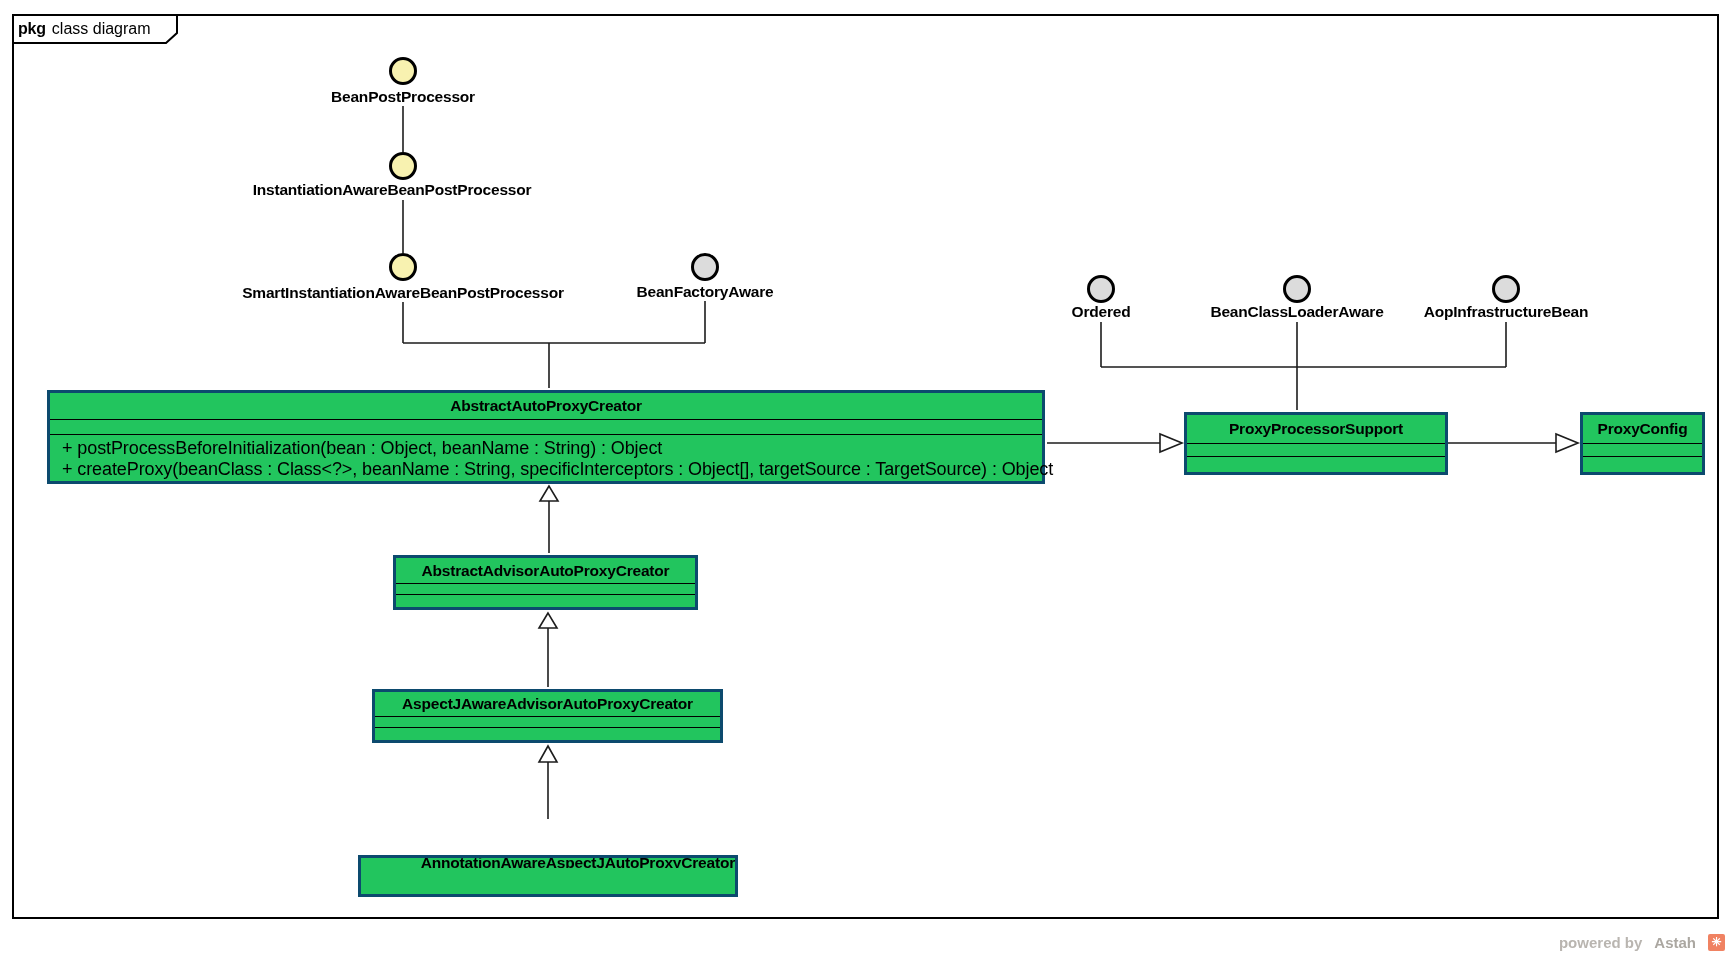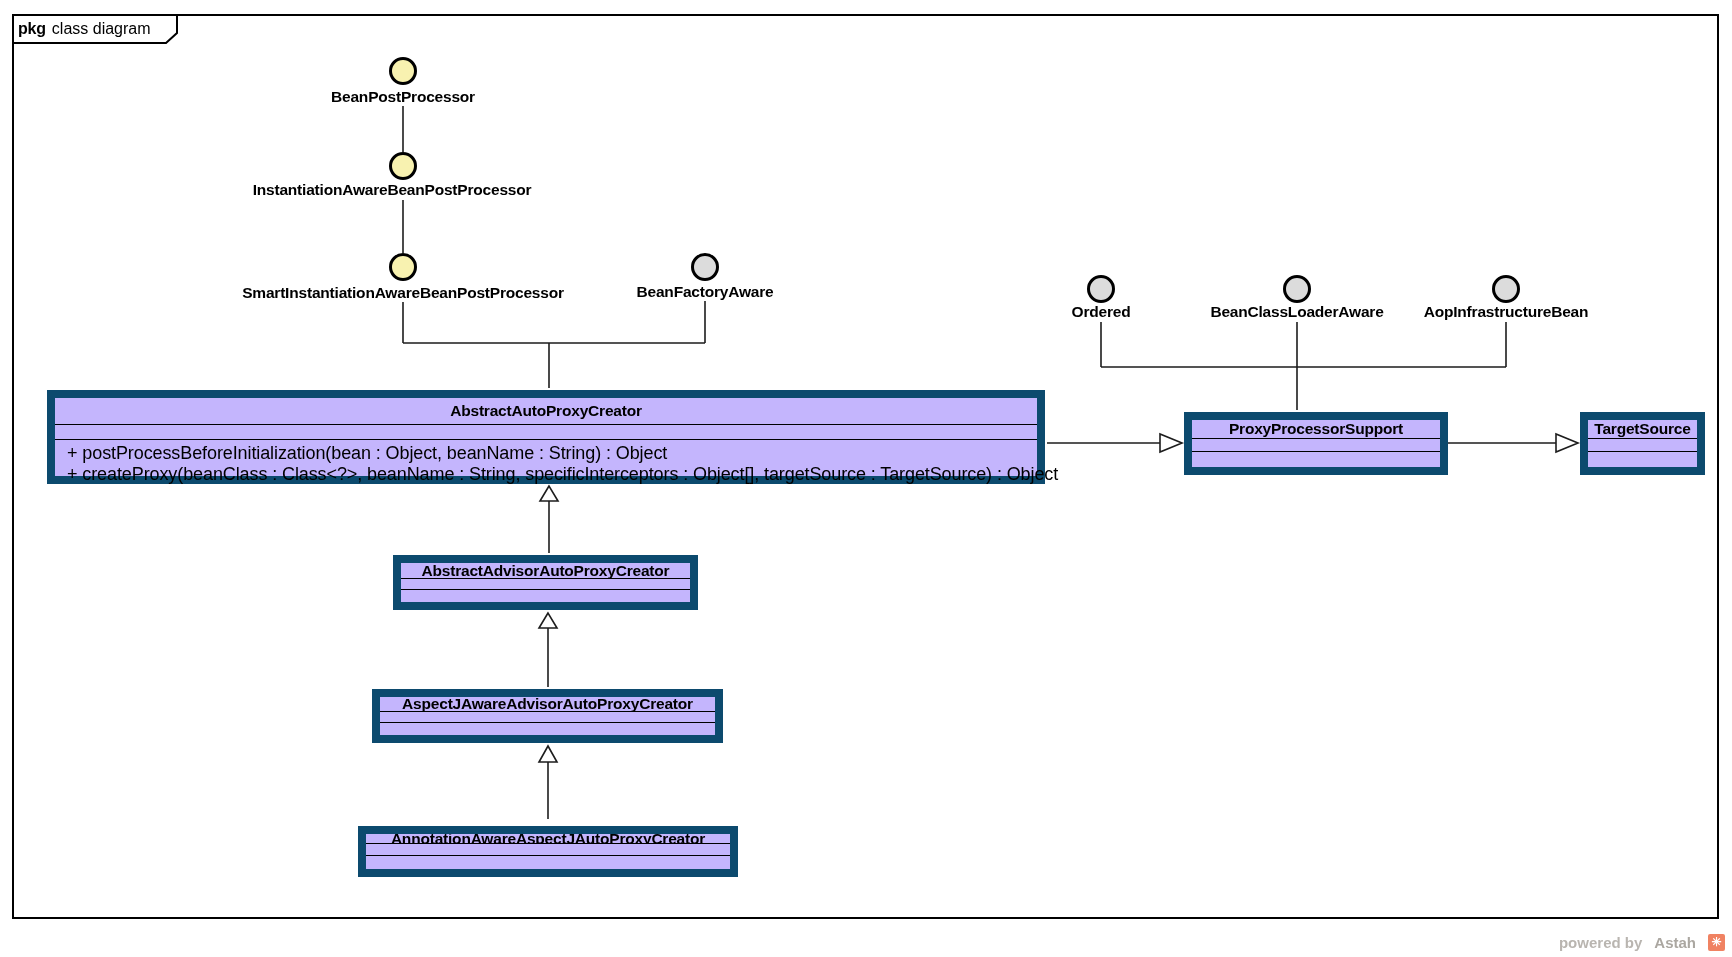--- a/index.html
+++ b/index.html
@@ -14,38 +14,38 @@
 
   
   .iface-node{display:contents;}
   .iface-circle{position:absolute;width:22px;height:22px;border:3px solid #000;border-radius:50%;z-index:1;}
   .iface-circle.yellow{background:#F8F2B0;}
   .iface-circle.gray{background:#DCDCDC;}
   .iface-label{position:absolute;transform:translateX(-50%);white-space:nowrap;z-index:1;
     font-weight:bold;font-size:15.5px;height:18px;line-height:18px;letter-spacing:-0.2px;}
 
   
-  .uml-class{position:absolute;background:#c4b5fd;border:8px solid #0c4a6e;box-sizing:border-box;
+  .uml-class{position:absolute;background:#22c55e;border:3px solid #0c4a6e;box-sizing:border-box;
     display:flex;flex-direction:column;z-index:1;}
   .cls-title{display:flex;align-items:center;justify-content:center;font-weight:bold;
     font-size:15.5px;letter-spacing:-0.2px;white-space:nowrap;overflow:hidden;}
   .cmp{border-top:1.5px solid #000;}
   .box-a{left:47px;top:390px;width:998px;height:94px;}
   .box-a .cls-title{flex:0 0 26px;}
   .box-a .attr-cmp{flex:0 0 14px;}
   .box-a .ops-cmp{flex:1 1 auto;padding:3px 0 0 12px;}
   .op{font-size:18px;line-height:21px;letter-spacing:-0.1px;white-space:nowrap;}
   .box-b{left:1184px;top:412px;width:264px;height:63px;}
   .box-c{left:1580px;top:412px;width:125px;height:63px;}
   .box-b .cls-title,.box-c .cls-title{flex:1 1 auto;}
   .box-b .s1,.box-c .s1{flex:0 0 12px;}
   .box-b .s2,.box-c .s2{flex:0 0 15px;}
   .box-d{left:393px;top:555px;width:305px;height:55px;}
   .box-e{left:372px;top:689px;width:351px;height:54px;}
-  .box-f{left:358px;top:826px;width:380px;height:51px;}
+  .box-f{left:358px;top:855px;width:380px;height:42px;align-items:flex-end;}
   .box-d .cls-title,.box-e .cls-title,.box-f .cls-title{flex:1 1 auto;}
   .box-d .s1,.box-e .s1{flex:0 0 10px;}
   .box-d .s2,.box-e .s2{flex:0 0 12px;}
   .box-f .s1{flex:0 0 11px;}
   .box-f .s2{flex:0 0 13px;}
 
   
   .footer{position:absolute;right:7px;top:933px;height:19px;display:flex;align-items:center;
     gap:12px;z-index:1;font-size:15px;font-weight:bold;color:#b9b5b0;}
   .footer .brand{color:#aba7a1;}
@@ -128,21 +128,21 @@
     </div>
   </div>
 
   <div class="uml-class box-b">
     <div class="cls-title">ProxyProcessorSupport</div>
     <div class="cmp s1"></div>
     <div class="cmp s2"></div>
   </div>
 
   <div class="uml-class box-c">
-    <div class="cls-title">TargetSource</div>
+    <div class="cls-title">ProxyConfig</div>
     <div class="cmp s1"></div>
     <div class="cmp s2"></div>
   </div>
 
   <div class="uml-class box-d">
     <div class="cls-title">AbstractAdvisorAutoProxyCreator</div>
     <div class="cmp s1"></div>
     <div class="cmp s2"></div>
   </div>
 

